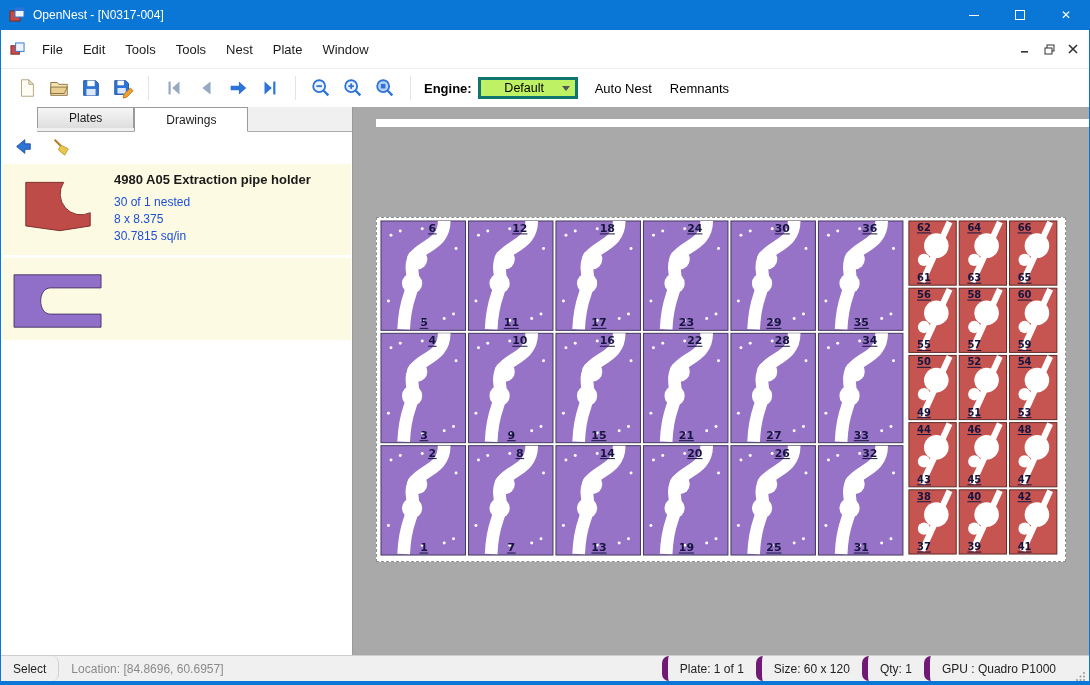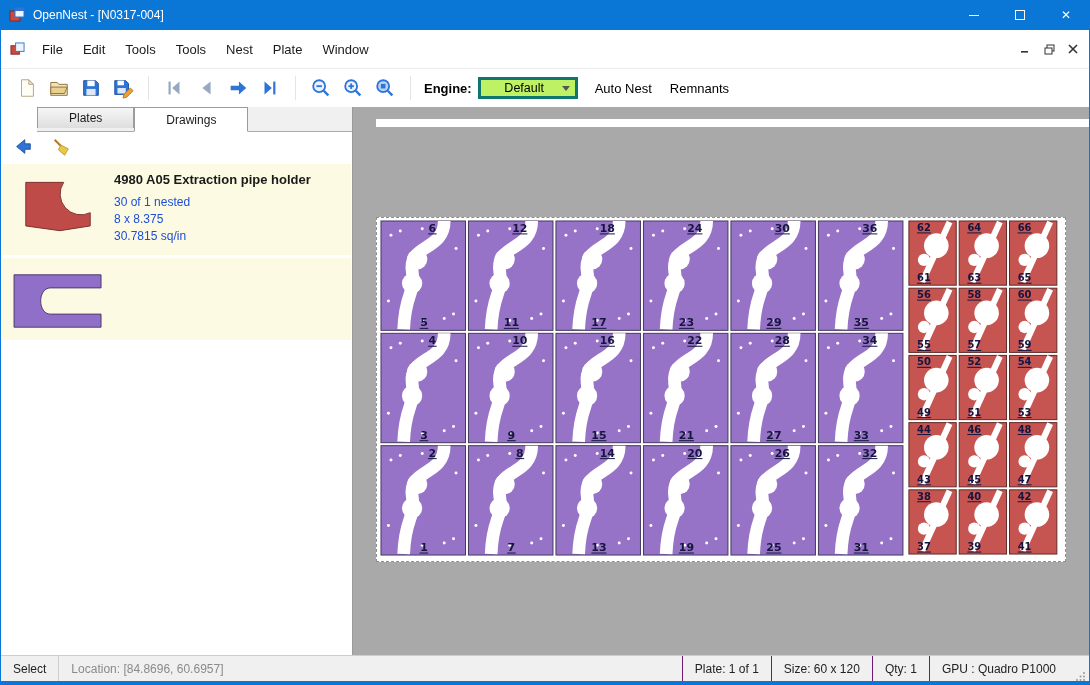--- a/index.html
+++ b/index.html
@@ -50,23 +50,23 @@
   .di-sub { font-size:12px; color:#1d4ed8; line-height:17px; }
 
   
   .canvas { flex:1; position:relative; background:#a9a9a9; overflow:hidden; }
   .canvas-strip { position:absolute; left:23px; right:0; top:12px; height:8px; background:#fff; }
   .plate { position:absolute; left:23px; top:110px; width:690px; height:345px; background:#fff; border:1px dashed #8f8f8f; }
   .plate svg { display:block; }
 
   
   .statusbar { height:26px; background:#f0f0f0; border-top:1px solid #cdcdcd; display:flex; align-items:center; font-size:12px; color:#222; flex:none; }
-  .sb-cell { height:100%; display:flex; align-items:center; padding:0 12px; white-space:nowrap; }
+  .sb-cell { height:100%; display:flex; align-items:center; padding:0 12px; white-space:nowrap;border-radius:7px; }
   .sb-sep-r { border-right:1px solid #cfcfcf; }
-  .sb-sep-l { border-left:1px solid #701a75; }
+  .sb-sep-l { border-left:6px solid #701a75; }
   .sb-location { color:#8a8a8a; }
   .sb-gpu { font-weight:normal; }
   .sb-spacer { flex:1; }
   .grip { margin:0 3px 0 6px; align-self:flex-end; }
 </style>
 </head>
 <body>
 
 <div class="window">
 

